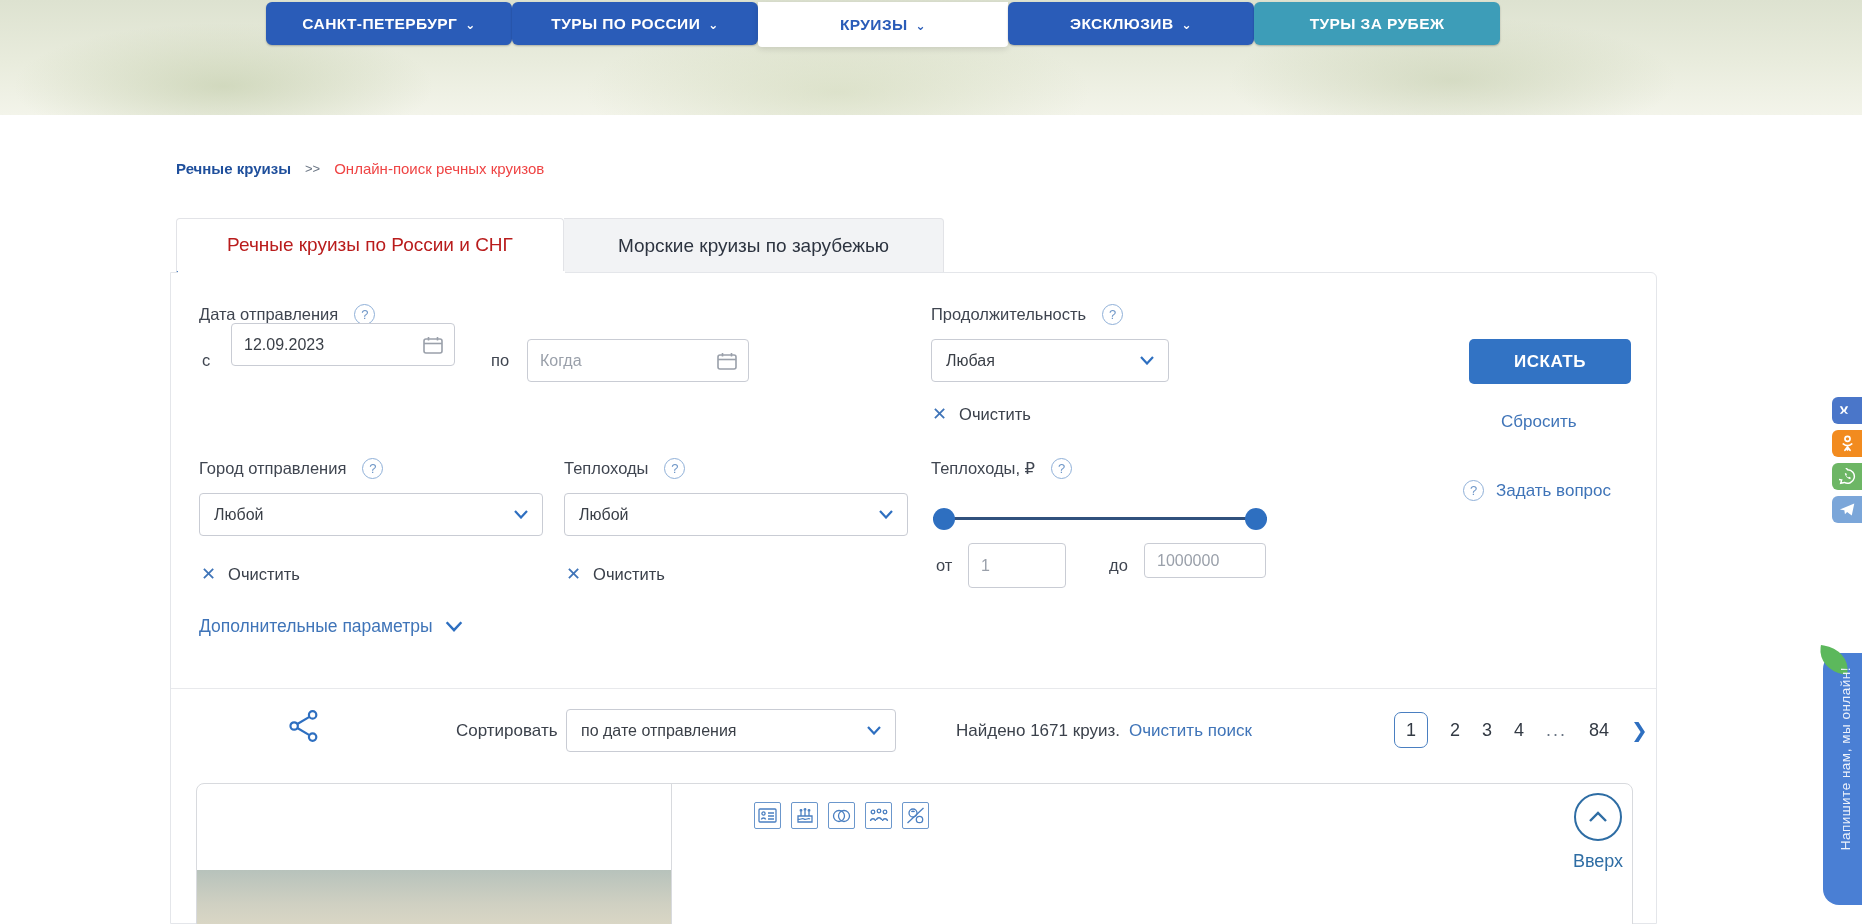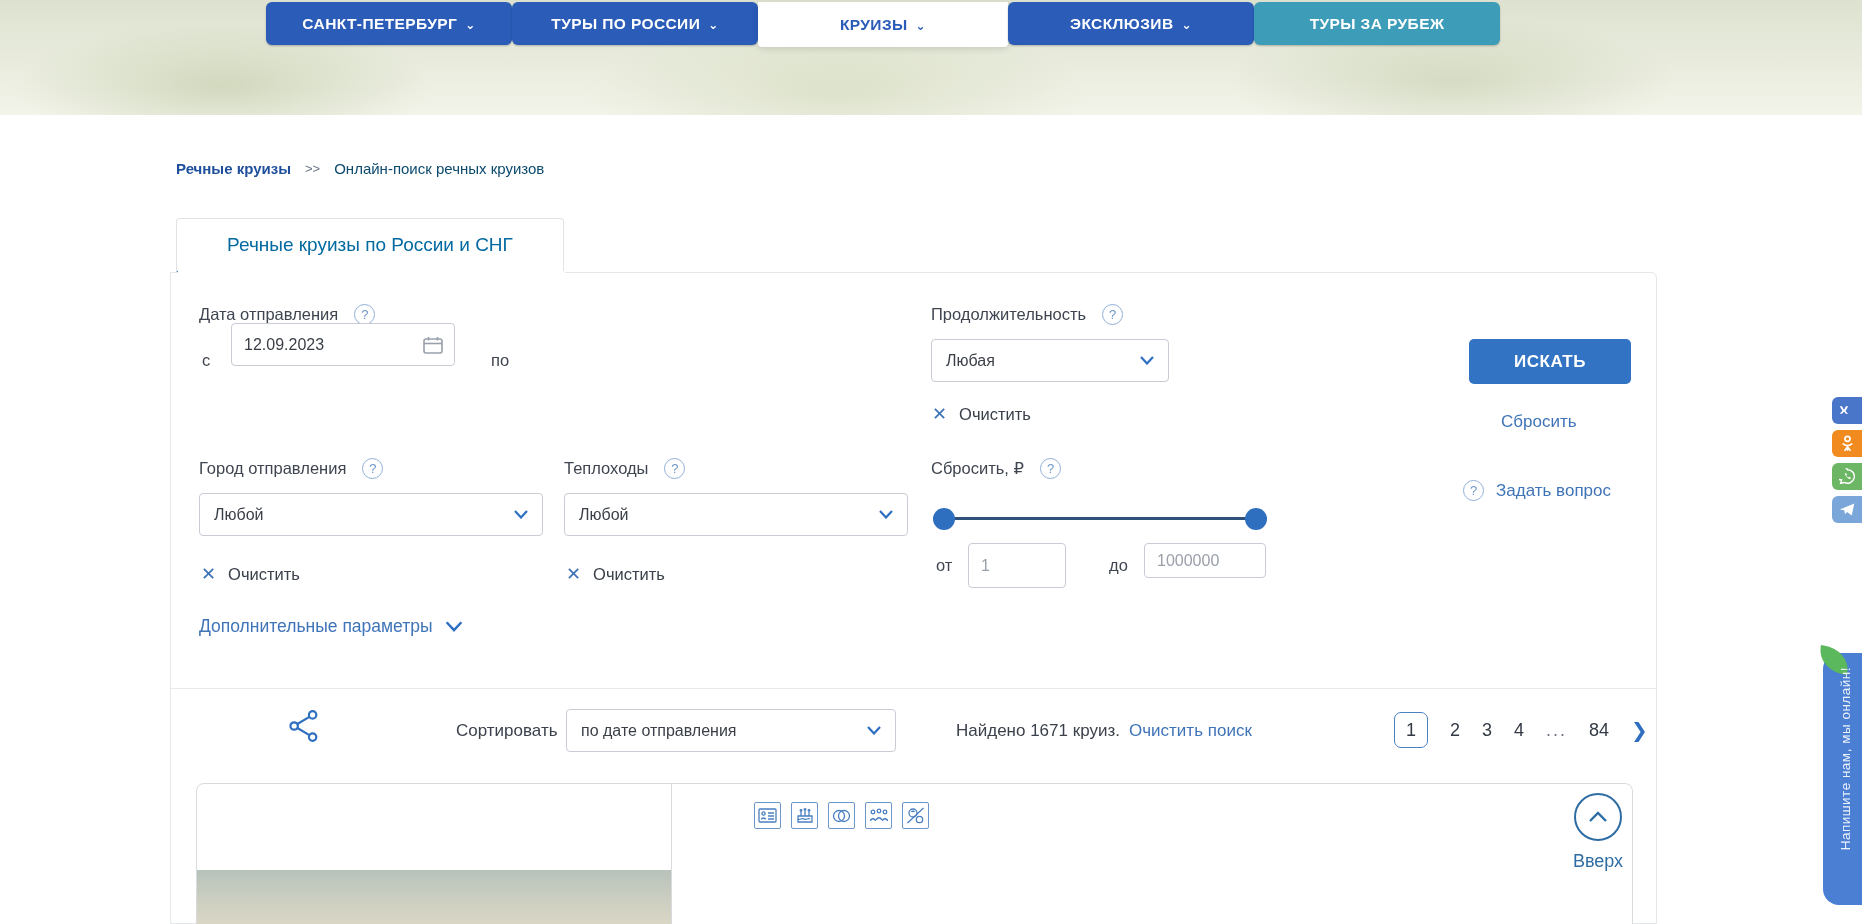--- a/index.html
+++ b/index.html
@@ -22,26 +22,26 @@
   .nav-btn .chev { font-size:12px; margin-top:2px; }
   .nav-active-wrap { background:#fff; width:250px; height:45px; border-radius:0 0 4px 4px;
     display:flex; align-items:center; justify-content:center; box-shadow:0 2px 6px rgba(0,0,0,.12); }
   .nav-active { color:#2a5cb8; background:transparent; box-shadow:none; min-width:0; }
   .nav-teal  { background:#3d9db8; }
 
   
   .breadcrumb { position:absolute; top:160px; left:176px; font-size:15px; display:flex; gap:14px; align-items:center; }
   .crumb-home { color:#1f4f9c; font-weight:bold; cursor:pointer; }
   .crumb-sep  { color:#6a7584; font-size:13px; }
-  .crumb-cur  { color:#0c4a6e; }
+  .crumb-cur  { color:#ef4444; }
 
   
   .tabs { position:absolute; top:218px; left:176px; display:flex; }
   .tab { height:55px; padding:0 34px; display:flex; align-items:center; font-size:19px; cursor:pointer; }
-  .tab-active { background:#fff; color:#0369a1; border:1px solid #e2e3e7; border-bottom:2px solid #4d80c0;
+  .tab-active { background:#fff; color:#b91c1c; border:1px solid #e2e3e7; border-bottom:2px solid #4d80c0;
                 border-radius:4px 4px 0 0; width:388px; justify-content:center; }
   .tab-inactive { background:#f2f3f5; color:#2d3440; border:1px solid #e2e3e7; border-left:none;
                 border-radius:0 4px 0 0; width:380px; justify-content:center; }
 
   
   .panel { position:absolute; top:272px; left:170px; width:1487px; height:652px;
            background:#fff; border:1px solid #e4e6ea; border-top:1px solid #e4e6ea;
            border-radius:0 6px 0 0; }
   .panel .notch { position:absolute; top:-2px; left:7px; width:387px; height:3px; background:#fff; }
 
@@ -139,40 +139,50 @@
   </div>
 
   <div class="breadcrumb">
     <span class="crumb-home">Речные круизы</span>
     <span class="crumb-sep">&gt;&gt;</span>
     <span class="crumb-cur">Онлайн-поиск речных круизов</span>
   </div>
 
   <div class="tabs">
     <div class="tab tab-active">Речные круизы по России и СНГ</div>
+    <div class="tab tab-inactive">Морские круизы по зарубежью</div>
   </div>
 
   <div class="panel">
     <div class="notch"></div>
 
     <div class="flabel" style="left:28px; top:31px;">
       <span>Дата отправления</span>
       <span class="qmark">?</span>
     </div>
     <span class="flabel" style="left:31px; top:78px;">с</span>
     <div class="inp-wrap" style="left:60px; top:50px;">
       <input class="inp" style="width: 224px; height: 43px;" value="12.09.2023">
       <svg class="cal-ico" viewBox="0 0 20 18" fill="none" stroke="#9aa0aa" stroke-width="1.6">
         <rect x="1" y="3" width="18" height="14" rx="2"></rect>
           <line x1="1" y1="7.5" x2="19" y2="7.5"></line>
         <line x1="5.5" y1="1" x2="5.5" y2="4.5"></line>
           <line x1="14.5" y1="1" x2="14.5" y2="4.5"></line>
       </svg>
     </div>
     <span class="flabel" style="left:320px; top:78px;">по</span>
+    <div class="inp-wrap" style="left:356px; top:66px;">
+      <input class="inp" style="width: 222px; height: 43px;" placeholder="Когда">
+      <svg class="cal-ico" viewBox="0 0 20 18" fill="none" stroke="#9aa0aa" stroke-width="1.6">
+        <rect x="1" y="3" width="18" height="14" rx="2"></rect>
+          <line x1="1" y1="7.5" x2="19" y2="7.5"></line>
+        <line x1="5.5" y1="1" x2="5.5" y2="4.5"></line>
+          <line x1="14.5" y1="1" x2="14.5" y2="4.5"></line>
+      </svg>
+    </div>
 
     <div class="flabel" style="left:760px; top:31px;">
       <span>Продолжительность</span>
       <span class="qmark">?</span>
     </div>
     <div class="dd" style="left:760px; top:66px; width:238px; height:43px;">
       <span>Любая</span>
       <svg class="chev-blue" viewBox="0 0 14 9" fill="none" stroke="#2e6fc0" stroke-width="2.2">
           <polyline points="1,1 7,7.5 13,1"></polyline>
         </svg>
@@ -209,21 +219,21 @@
       <svg class="chev-blue" viewBox="0 0 14 9" fill="none" stroke="#2e6fc0" stroke-width="2.2">
           <polyline points="1,1 7,7.5 13,1"></polyline>
         </svg>
     </div>
     <div class="clear-link" style="left:395px; top:290px;">
       <span class="clear-x">✕</span>
       <span>Очистить</span>
     </div>
 
     <div class="flabel" style="left:760px; top:185px;">
-      <span>Сбросить, ₽</span>
+      <span>Теплоходы, ₽</span>
       <span class="qmark">?</span>
     </div>
     <div class="slider" style="left:762px; top:235px; width:334px; height:22px;">
       <div class="track"></div>
       <div class="handle" style="left:0;"></div>
       <div class="handle" style="right:0;"></div>
     </div>
     <span class="flabel" style="left:765px; top:283px;">от</span>
     <input class="inp" style="position: absolute; left: 797px; top: 270px; width: 98px; height: 45px; color: rgb(154, 160, 170);" value="1">
     <span class="flabel" style="left:938px; top:283px;">до</span>

